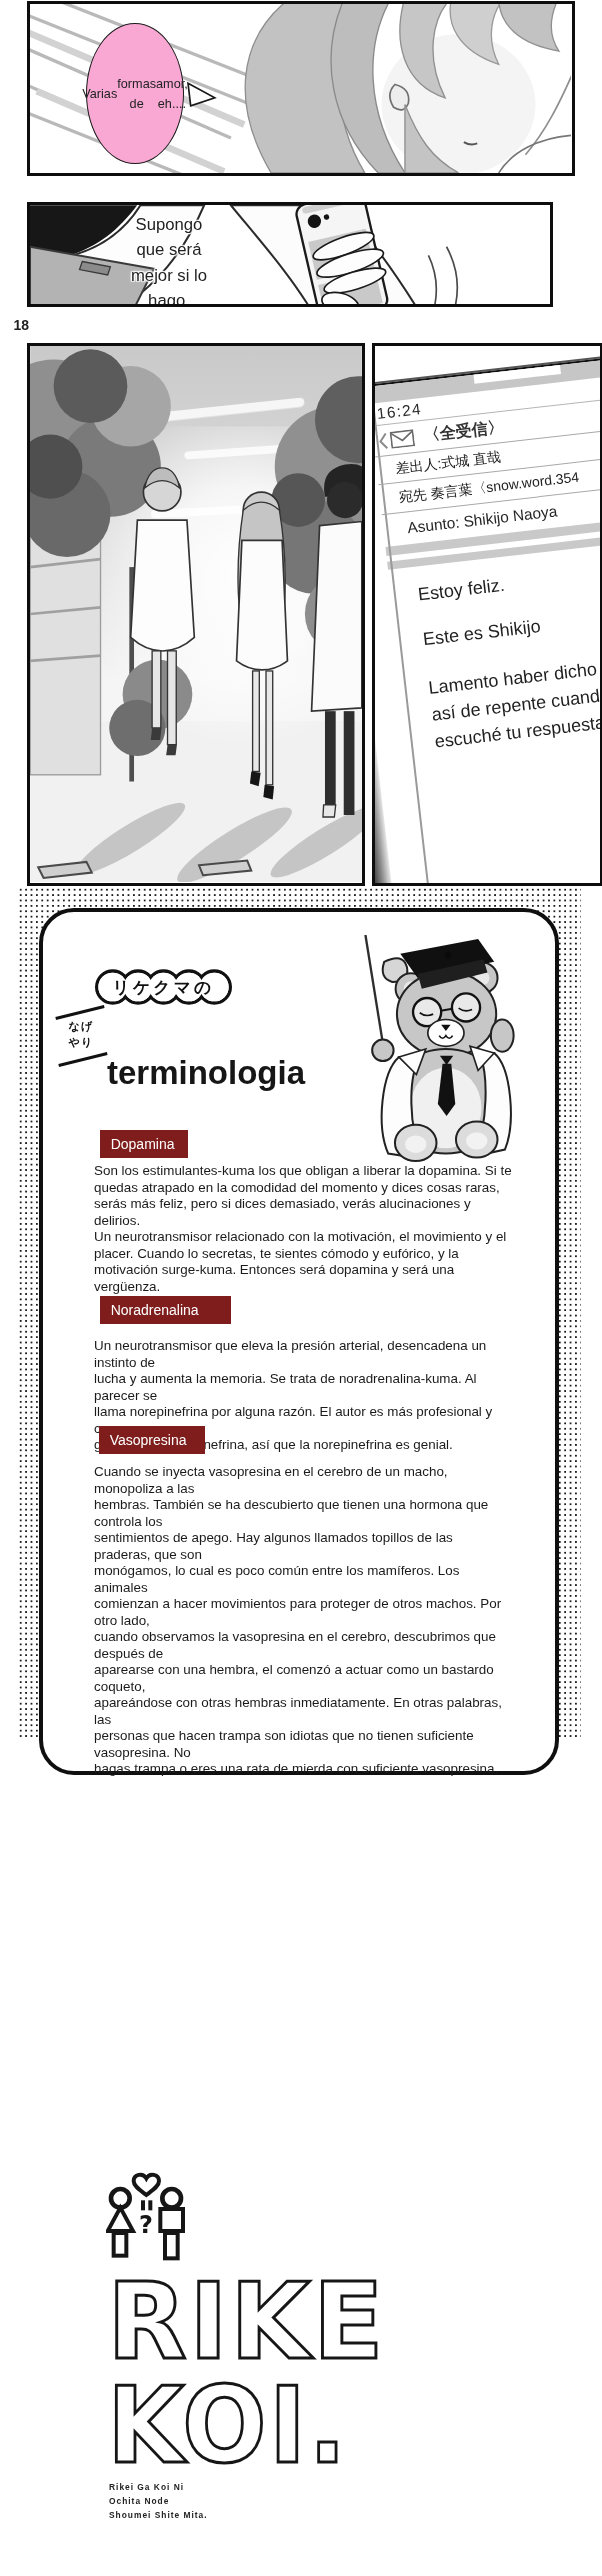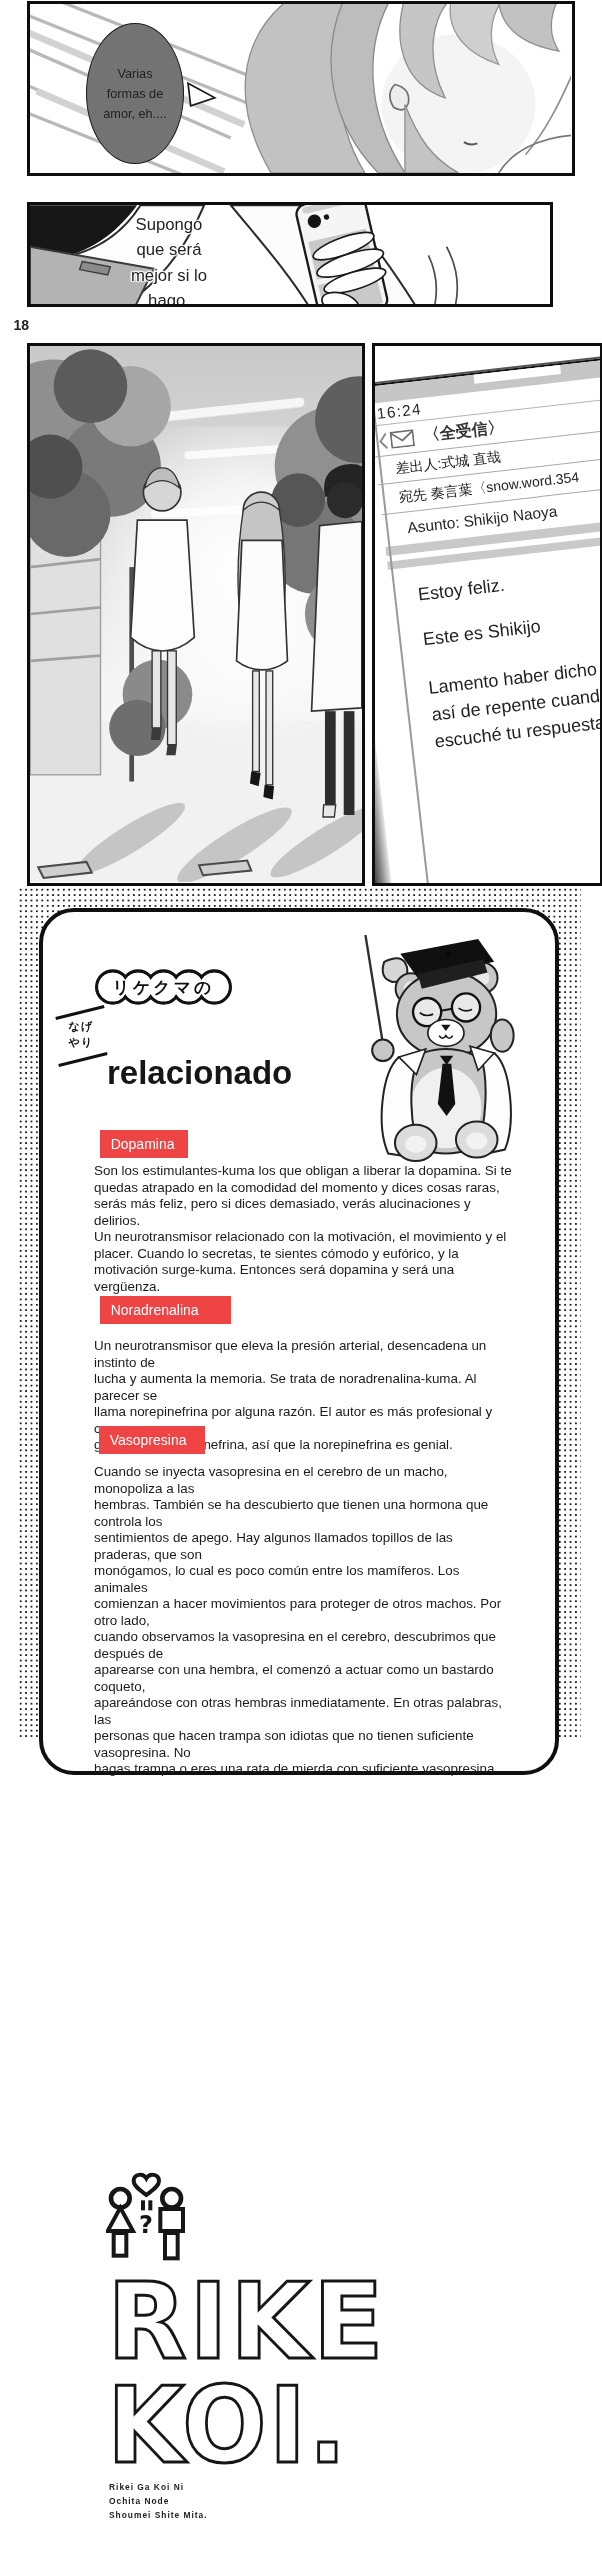--- a/index.html
+++ b/index.html
@@ -15,22 +15,22 @@
   #panel1 { left:27px; top:1.3px;   width:548px; height:175px; }
   #panel2 { left:27px; top:202px; width:526px; height:105px; }
   #panel3-street { left:27px; top:343px; width:338px; height:543px; }
   #panel3-phone  { left:372px; top:343px; width:231px; height:543px; }
 
   .panel svg.art { position:absolute; left:0; top:0; }
 
   
   #bubble1 {
     position:absolute; left:56px; top:19px; width:98px; height:141px;
-    background:#737373; border:1.7px solid #1a1a1a; border-radius:50%;
-    display:flex; flex-direction:column; align-items:center; justify-content:center;
+    background:#f9a8d4; border:1.7px solid #1a1a1a; border-radius:50%;
+    display:flex; align-items:center; justify-content:center;
     text-align:center; z-index:3;
   }
   #bubble1 .line { font-size:12.7px; line-height:20px; color:#222; }
 
   
   #caption2 {
     position:absolute; left:77px; top:6.7px; width:124px; text-align:center; z-index:3;
     font-size:16.7px; line-height:25.5px; color:#222; white-space:pre-line;
     text-shadow:0 0 2px #fff, 0 0 2px #fff, 1.3px 1.3px 1.3px #fff, -1.3px -1.3px 1.3px #fff,
                 1.3px -1.3px 1.3px #fff, -1.3px 1.3px 1.3px #fff;
@@ -89,21 +89,21 @@
   }
   #nageyari::before, #nageyari::after {
     content:""; position:absolute; height:3.3px; background:#111; width:50px;
   }
   #nageyari::before { left:-4px; top:1.3px;  transform:rotate(-14deg); }
   #nageyari::after  { left:-1.3px; bottom:-1.3px; transform:rotate(-14deg); }
   .term-title { position:absolute; left:64px; font-size:33px; font-weight:bold; color:#161616; letter-spacing:0px; }
   #title-l1 { top:98px; }
   #title-l2 { top:142px; }
   .sec-label {
-    position:absolute; background:#ef4444; color:#fff; font-size:14px;
+    position:absolute; background:#7f1d1d; color:#fff; font-size:14px;
     display:flex; align-items:center; padding:0 10.7px; height:28px;
   }
   #label-dopamina     { left:57px; top:218px;  width:88px; }
   #label-noradrenalina{ left:57px; top:384px;  width:131px; }
   #label-vasopresina  { left:56px; top:514px;  width:106px; }
   .sec-text {
     position:absolute; left:51px; width:419px; font-size:13.4px; line-height:16.5px;
     color:#1b1b1b; white-space:pre-line;
   }
   #text-dopamina      { top:251px; }
@@ -323,21 +323,21 @@
         <circle cx="142" cy="28" r="21.5"></circle>
           <circle cx="180" cy="28" r="21.5"></circle>
       </g>
     </svg>
     <div class="jp">リケクマの</div>
   </div>
 
   <div id="nageyari">なげ
 やり</div>
 
-  <div class="term-title" id="title-l2">relacionado</div>
+  <div class="term-title" id="title-l2">terminologia</div>
 
   <svg class="abs" style="left:309px; top:23px;" width="165" height="232" viewBox="0 0 246 346">
     <line x1="20" y1="0" x2="47" y2="168" stroke="#2e2e2e" stroke-width="3.5"></line>
     <path d="M48,40 q28,-14 34,8 q4,22 -22,22 q-20,-6 -12,-30 Z" fill="#d6d6d6" stroke="#222" stroke-width="3"></path>
     <circle cx="88" cy="80" r="23" fill="#c7c7c7" stroke="#222" stroke-width="3"></circle>
     <circle cx="194" cy="64" r="23" fill="#c7c7c7" stroke="#222" stroke-width="3"></circle>
     <circle cx="88" cy="80" r="11" fill="#e9e9e9"></circle>
     <circle cx="194" cy="64" r="11" fill="#e9e9e9"></circle>
     <ellipse cx="141" cy="118" rx="74" ry="64" fill="#c7c7c7" stroke="#222" stroke-width="3"></ellipse>
     <polygon points="72,28 188,6 212,40 98,64" fill="#101010"></polygon>

